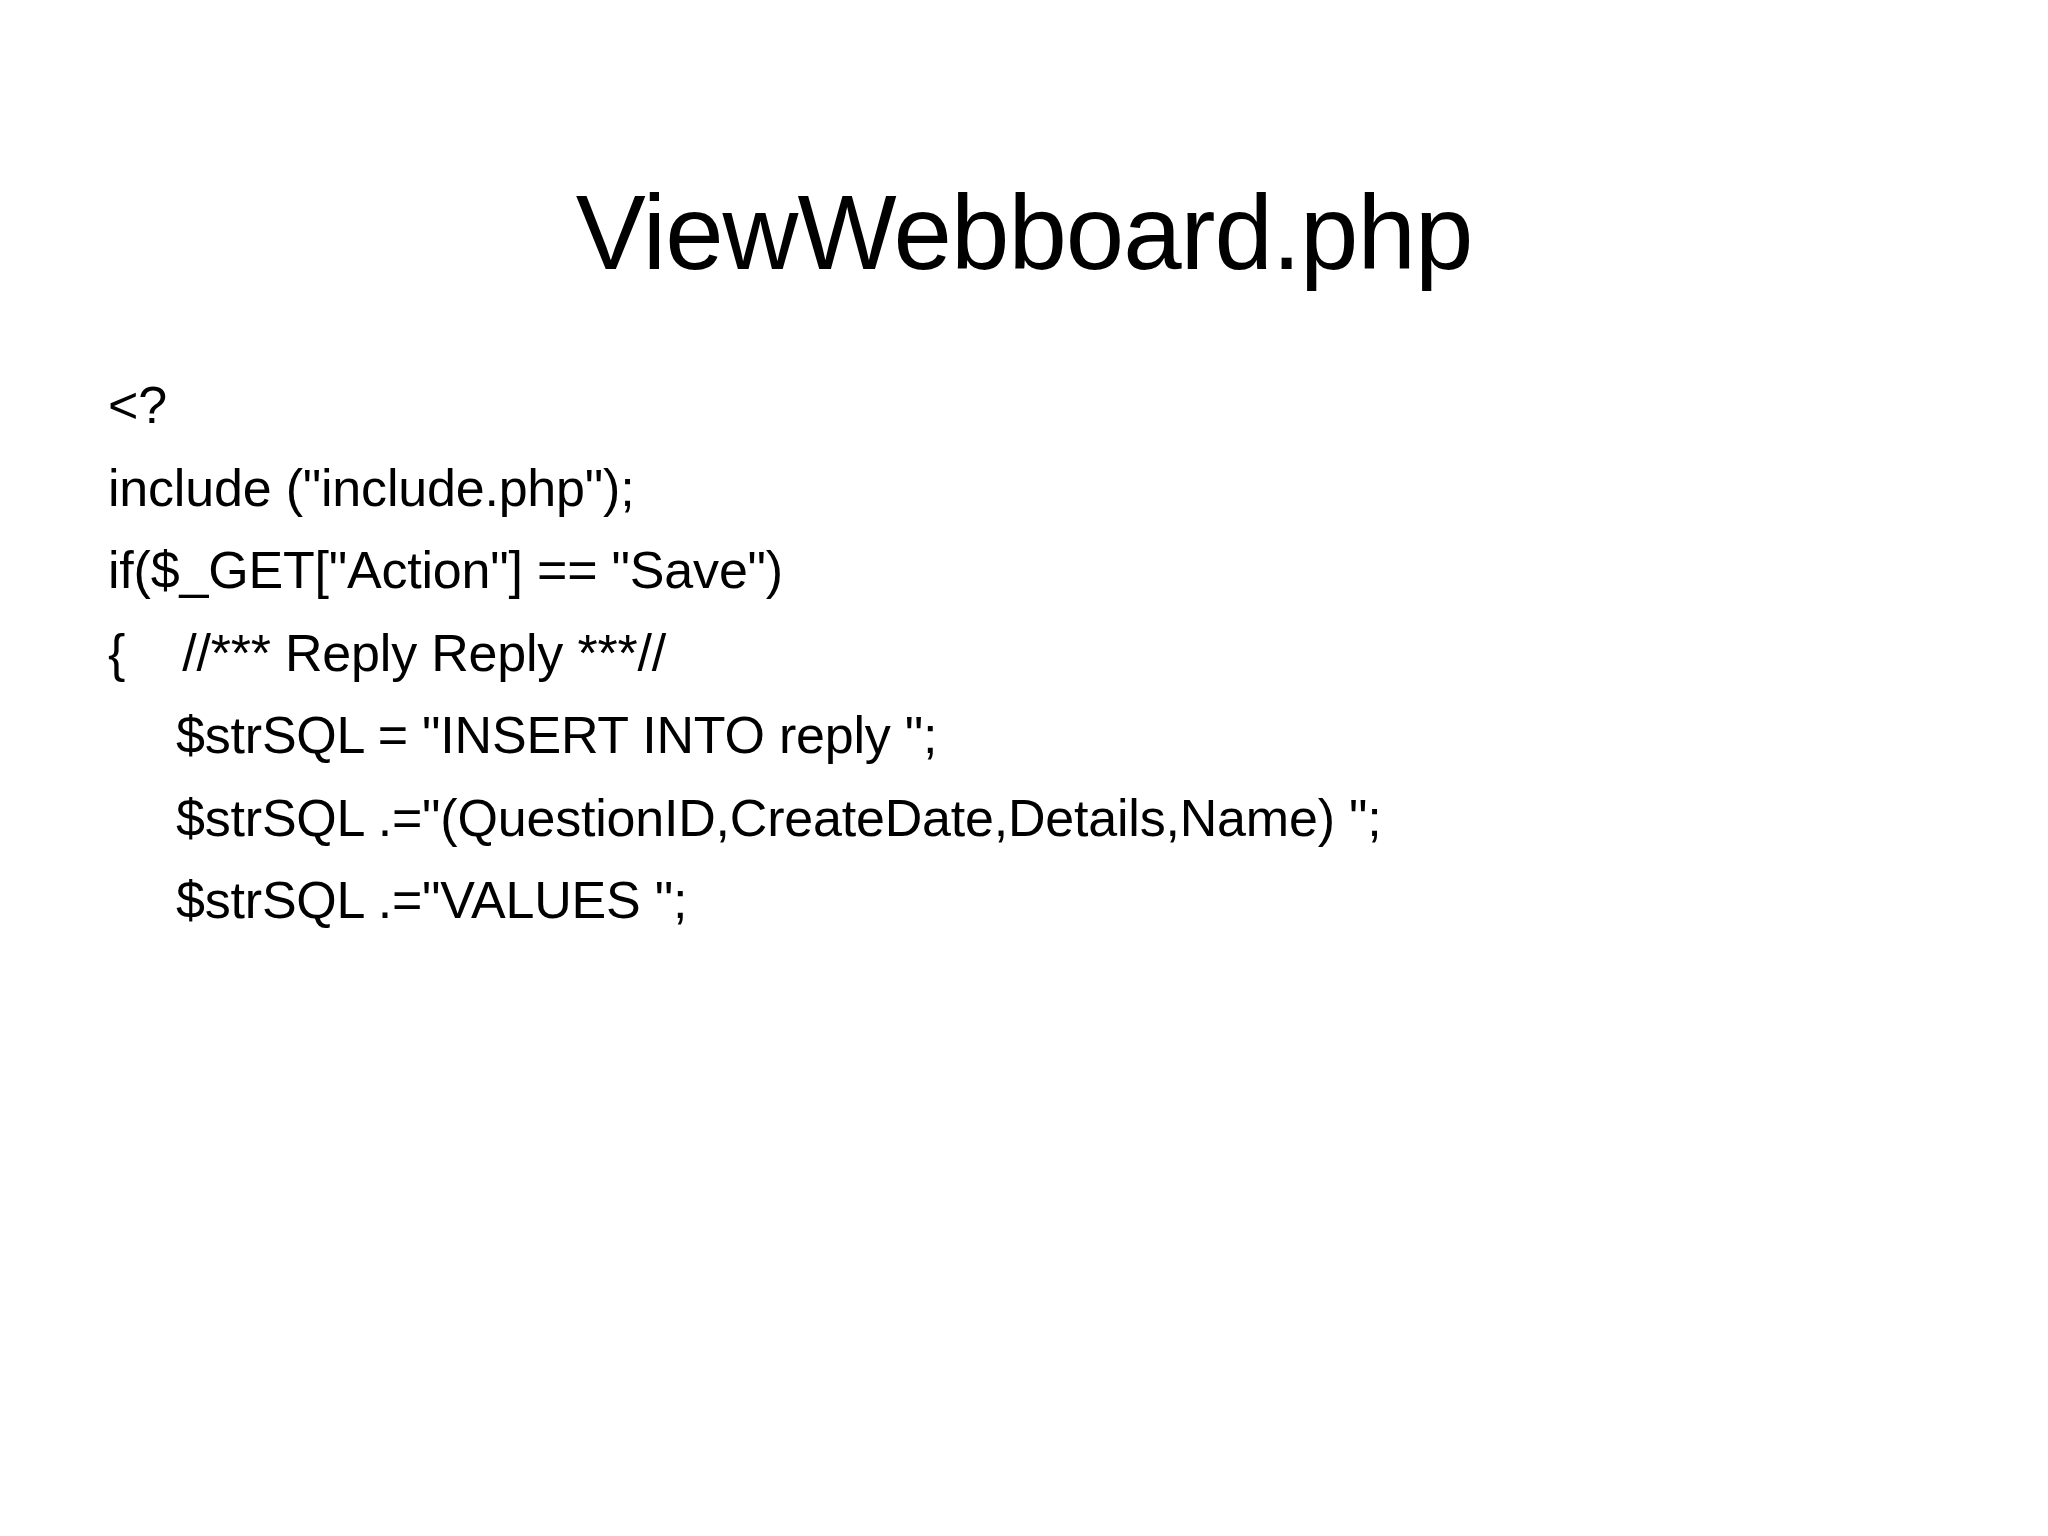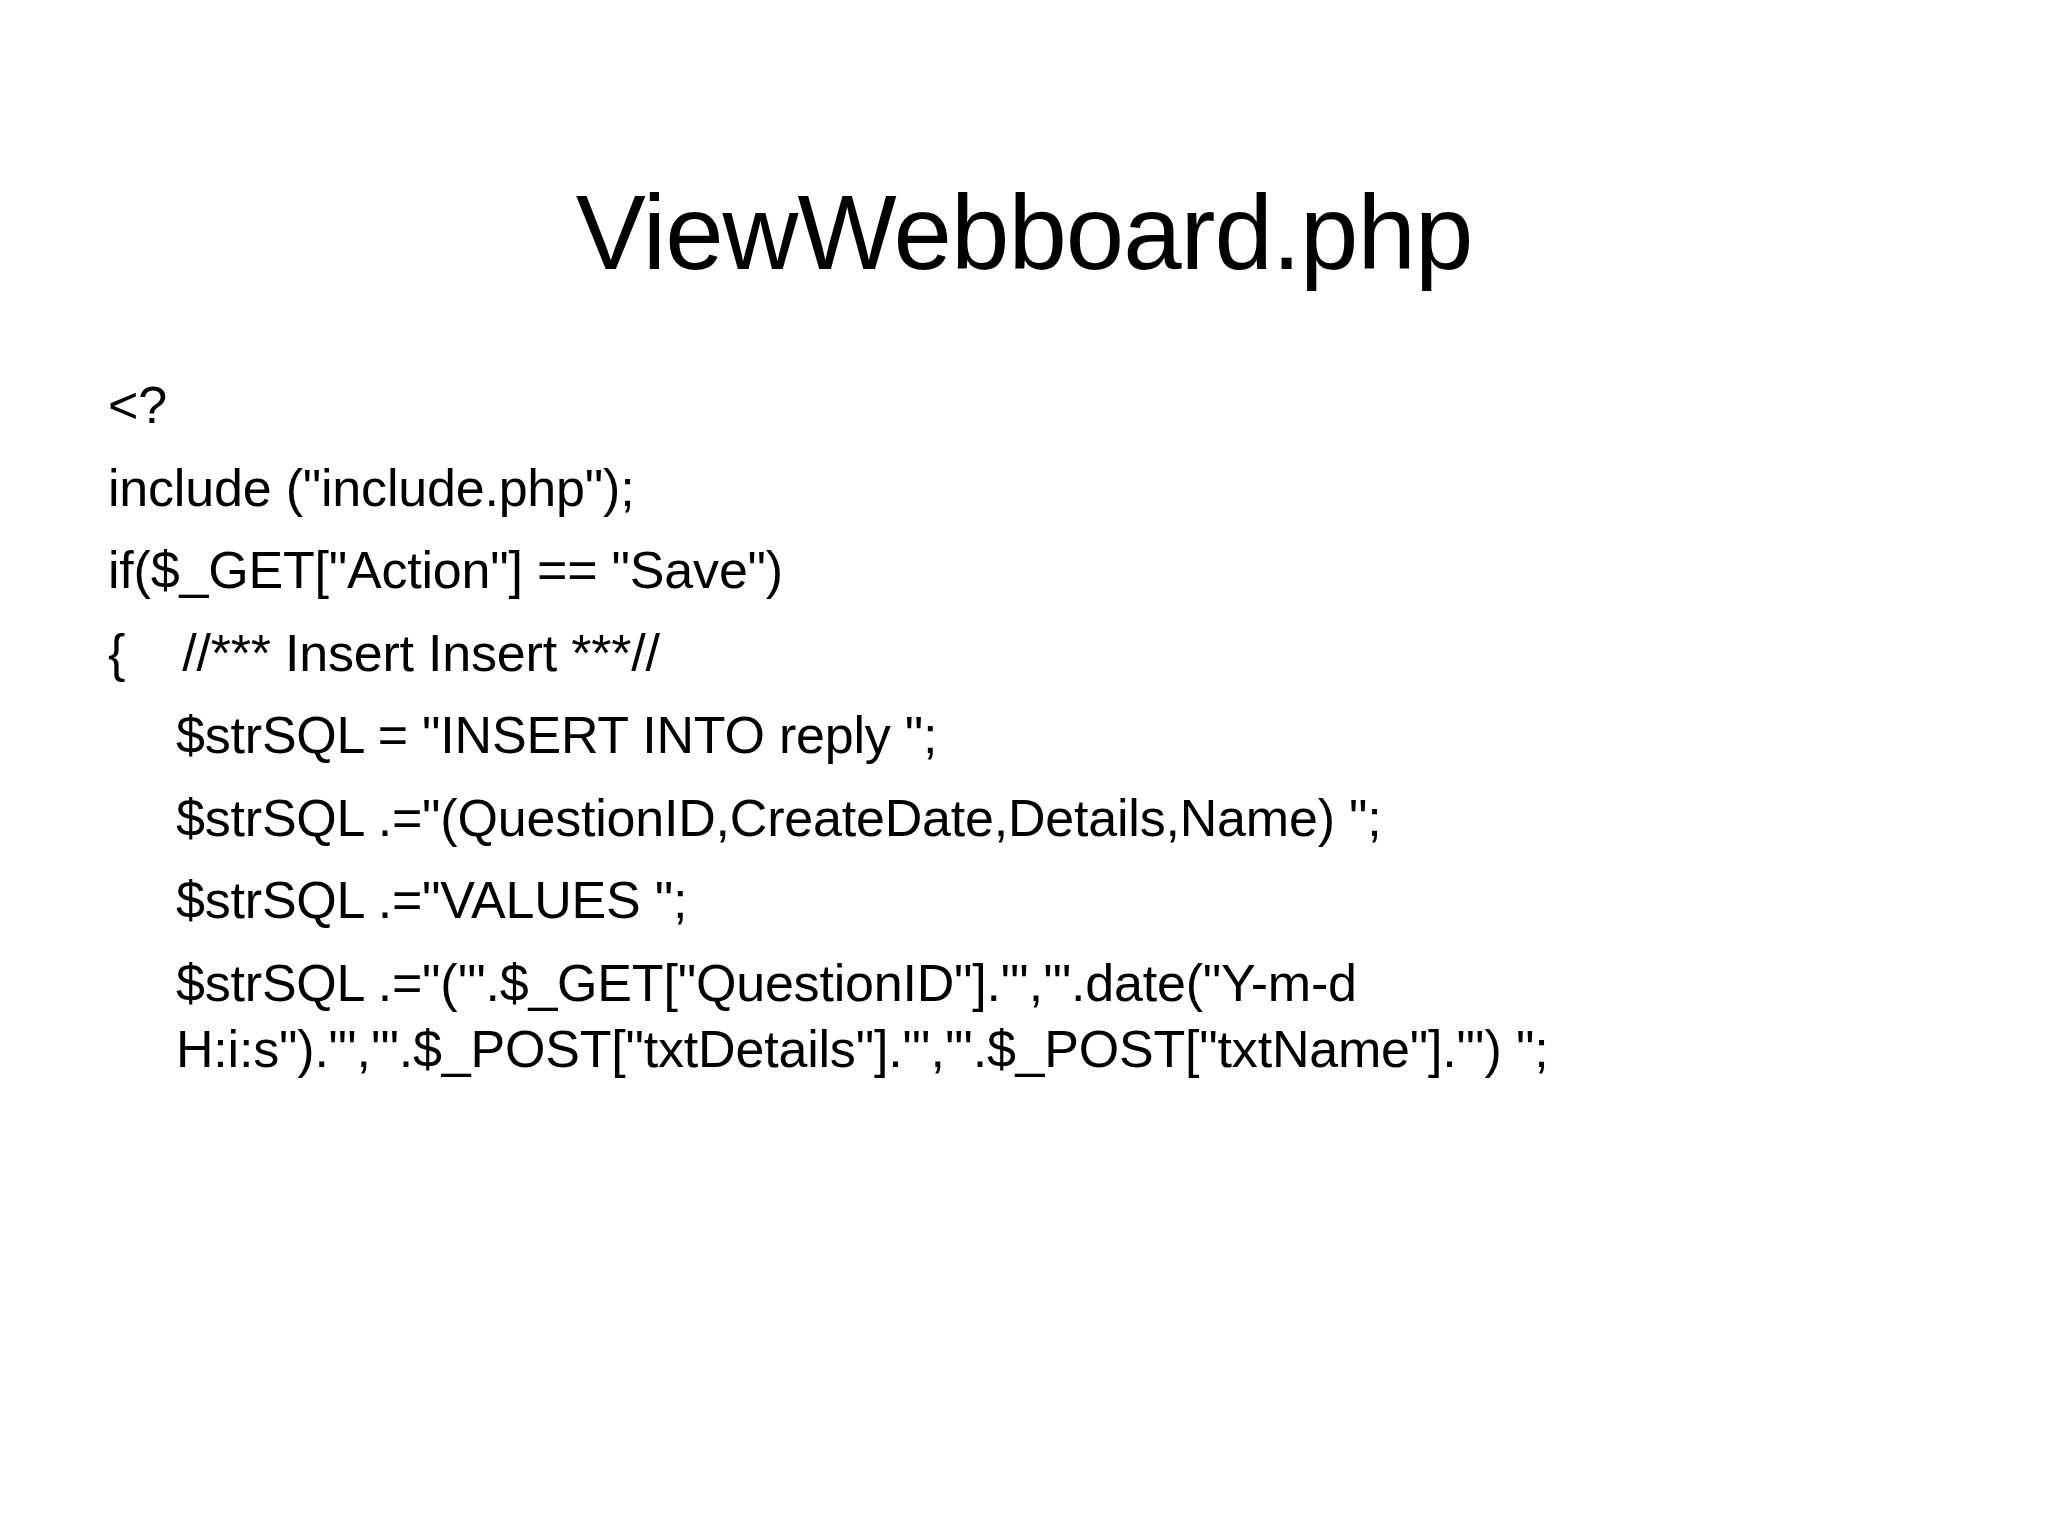--- a/index.html
+++ b/index.html
@@ -58,20 +58,19 @@
 <body>
 
 <div class="slide">
 
   <h1 class="slide-title">ViewWebboard.php</h1>
 
   <div class="code-body">
       <p class="code-line indent-0">&lt;?</p>
       <p class="code-line indent-0">include ("include.php");</p>
       <p class="code-line indent-0">if($_GET["Action"] == "Save")</p>
-      <p class="code-line indent-0">{    //*** Insert Insert ***//</p>
+      <p class="code-line indent-0">{    //*** Reply Reply ***//</p>
       <p class="code-line indent-1">$strSQL = "INSERT INTO reply ";</p>
       <p class="code-line indent-1">$strSQL .="(QuestionID,CreateDate,Details,Name) ";</p>
       <p class="code-line indent-1">$strSQL .="VALUES ";</p>
-      <p class="code-line indent-1">$strSQL .="('".$_GET["QuestionID"]."','".date("Y-m-d H:i:s")."','".$_POST["txtDetails"]."','".$_POST["txtName"]."') ";</p>
     </div>
 
 </div>
 
 </body></html>

